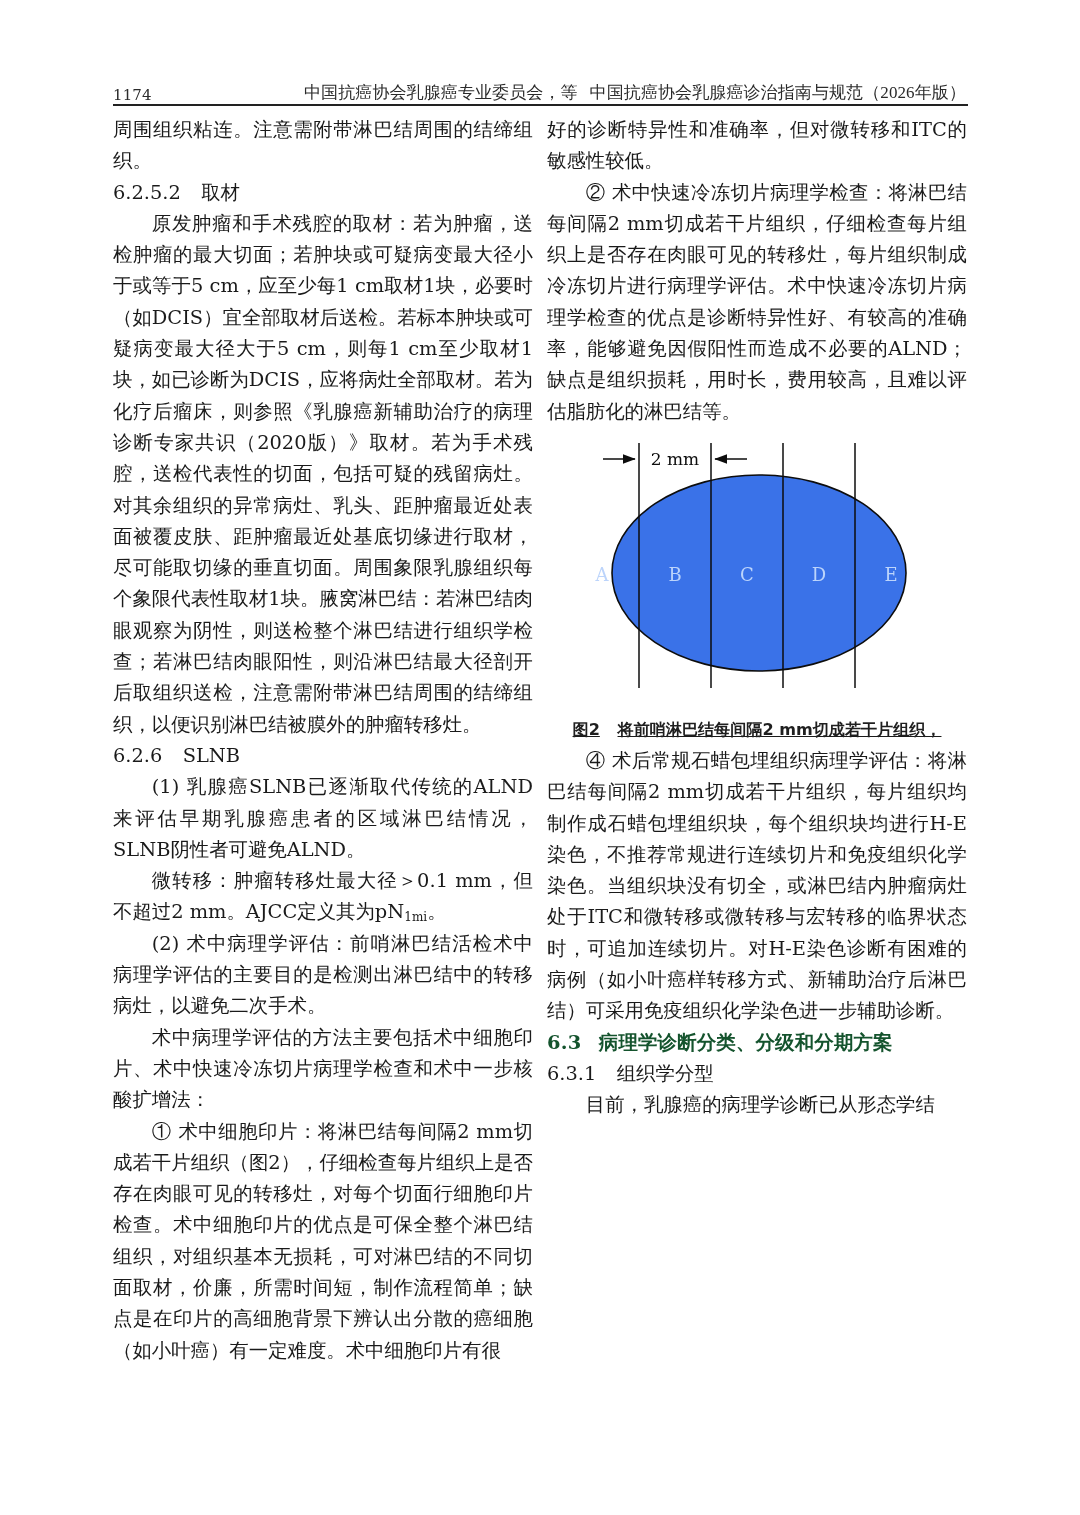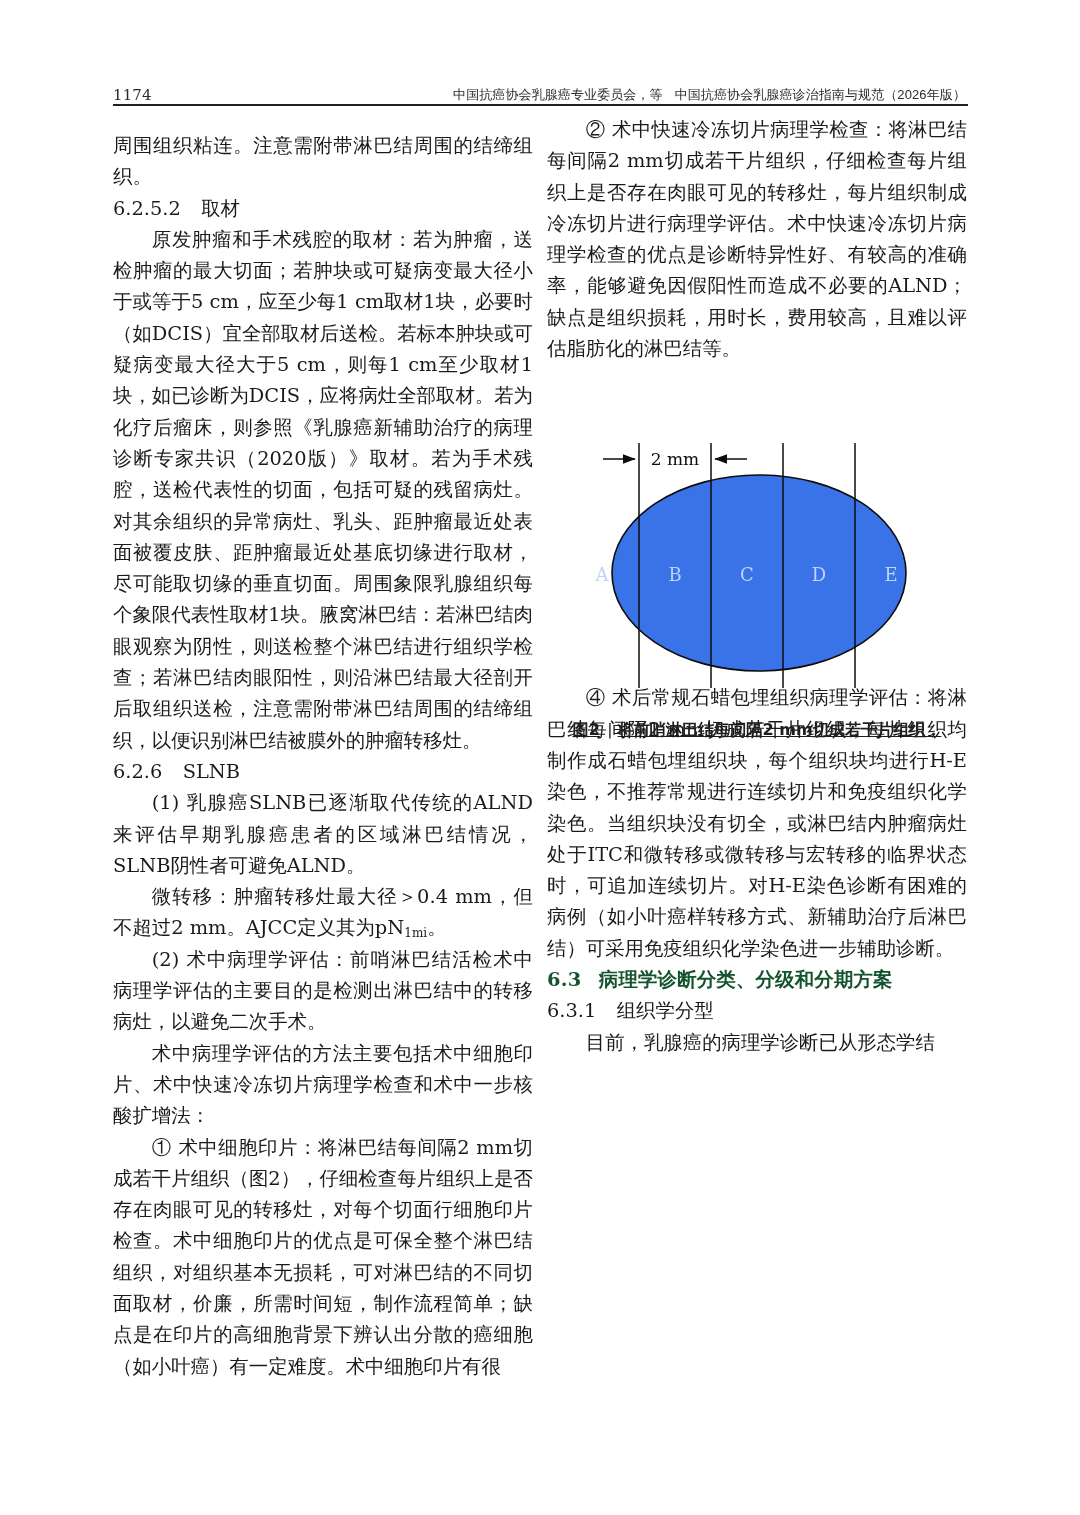--- a/index.html
+++ b/index.html
@@ -35,22 +35,22 @@
     justify-content: space-between;
     font-size: 14.5px;
     letter-spacing: 0.1px;
     color: #2b2b2b;
   }
   .header .folio {
     font-family: "DejaVu Serif", "Liberation Serif", serif;
     font-size: 15px;
   }
   .header .runhead {
-    font-family: Liberation Sans, sans-serif;
-    font-size: 13px;
+    font-family: Liberation Serif, serif;
+    font-size: 17px;
     white-space: nowrap;
     padding-right: 2px;
   }
   .header .runhead .sep { display:inline-block; width: 12px; }
 
   .header-rule {
     position: absolute;
     left: 113px;
     top: 104px;
     width: 855px;
@@ -66,21 +66,21 @@
     font-size: 19.4px;
     line-height: 31.3px;
     text-align: justify;
     text-justify: inter-ideograph;
   }
   .col-left  { left: 113px; }
   .col-right { left: 547px; }
 
   p { margin: 0; }
   .indent  { text-indent: 2em; }
-  .noindent{ text-indent: 0; margin-top: 16px; }
+  .noindent{ text-indent: 0; }
 
   .numhead {
     text-indent: 0;
     font-family: "DejaVu Serif", "Liberation Serif", serif;
   }
   .numhead .gap { display:inline-block; width: 1.05em; }
 
   .redhead {
     text-indent: 0;
     color: #14532d;
@@ -138,30 +138,31 @@
 
     <p class="numhead"><span class="lat">6.2.5.2</span><span class="gap"></span><span>取材</span></p>
 
     <p class="indent">原发肿瘤和手术残腔的取材：若为肿瘤，送检肿瘤的最大切面；若肿块或可疑病变最大径小于或等于5 cm，应至少每1 cm取材1块，必要时（如DCIS）宜全部取材后送检。若标本肿块或可疑病变最大径大于5 cm，则每1 cm至少取材1块，如已诊断为DCIS，应将病灶全部取材。若为化疗后瘤床，则参照《乳腺癌新辅助治疗的病理诊断专家共识（2020版）》取材。若为手术残腔，送检代表性的切面，包括可疑的残留病灶。对其余组织的异常病灶、乳头、距肿瘤最近处表面被覆皮肤、距肿瘤最近处基底切缘进行取材，尽可能取切缘的垂直切面。周围象限乳腺组织每个象限代表性取材1块。腋窝淋巴结：若淋巴结肉眼观察为阴性，则送检整个淋巴结进行组织学检查；若淋巴结肉眼阳性，则沿淋巴结最大径剖开后取组织送检，注意需附带淋巴结周围的结缔组织，以便识别淋巴结被膜外的肿瘤转移灶。</p>
 
     <p class="numhead"><span class="lat">6.2.6</span><span class="gap"></span><span class="lat">SLNB</span></p>
 
     <p class="indent">(1) 乳腺癌SLNB已逐渐取代传统的ALND来评估早期乳腺癌患者的区域淋巴结情况，SLNB阴性者可避免ALND。</p>
 
 
-    <p class="indent"><span>微转移：肿瘤转移灶最大径＞0.4 mm，但不超过2 mm。AJCC定义其为pN</span><sub>1mi</sub><span>。</span></p>
+    <p class="indent"><span>微转移：肿瘤转移灶最大径＞0.1 mm，但不超过2 mm。AJCC定义其为pN</span><sub>1mi</sub><span>。</span></p>
 
     <p class="indent">(2) 术中病理学评估：前哨淋巴结活检术中病理学评估的主要目的是检测出淋巴结中的转移病灶，以避免二次手术。</p>
     <p class="indent">术中病理学评估的方法主要包括术中细胞印片、术中快速冷冻切片病理学检查和术中一步核酸扩增法：</p>
     <p class="indent">① 术中细胞印片：将淋巴结每间隔2 mm切成若干片组织（图2），仔细检查每片组织上是否存在肉眼可见的转移灶，对每个切面行细胞印片检查。术中细胞印片的优点是可保全整个淋巴结组织，对组织基本无损耗，可对淋巴结的不同切面取材，价廉，所需时间短，制作流程简单；缺点是在印片的高细胞背景下辨认出分散的癌细胞（如小叶癌）有一定难度。术中细胞印片有很</p>
 
   </div>
 
   <div class="col col-right">
 
+    <p class="noindent">好的诊断特异性和准确率，但对微转移和ITC的敏感性较低。</p>
     <p class="indent">② 术中快速冷冻切片病理学检查：将淋巴结每间隔2 mm切成若干片组织，仔细检查每片组织上是否存在肉眼可见的转移灶，每片组织制成冷冻切片进行病理学评估。术中快速冷冻切片病理学检查的优点是诊断特异性好、有较高的准确率，能够避免因假阳性而造成不必要的ALND；缺点是组织损耗，用时长，费用较高，且难以评估脂肪化的淋巴结等。</p>
 
     <div class="fig-spacer"></div>
 
     <p class="indent">④ 术后常规石蜡包埋组织病理学评估：将淋巴结每间隔2 mm切成若干片组织，每片组织均制作成石蜡包埋组织块，每个组织块均进行H-E染色，不推荐常规进行连续切片和免疫组织化学染色。当组织块没有切全，或淋巴结内肿瘤病灶处于ITC和微转移或微转移与宏转移的临界状态时，可追加连续切片。对H-E染色诊断有困难的病例（如小叶癌样转移方式、新辅助治疗后淋巴结）可采用免疫组织化学染色进一步辅助诊断。</p>
 
     <p class="redhead"><span class="lat">6.3</span><span class="gap"></span><span>病理学诊断分类、分级和分期方案</span></p>
 
     <p class="numhead"><span class="lat">6.3.1</span><span class="gap"></span><span>组织学分型</span></p>
 

